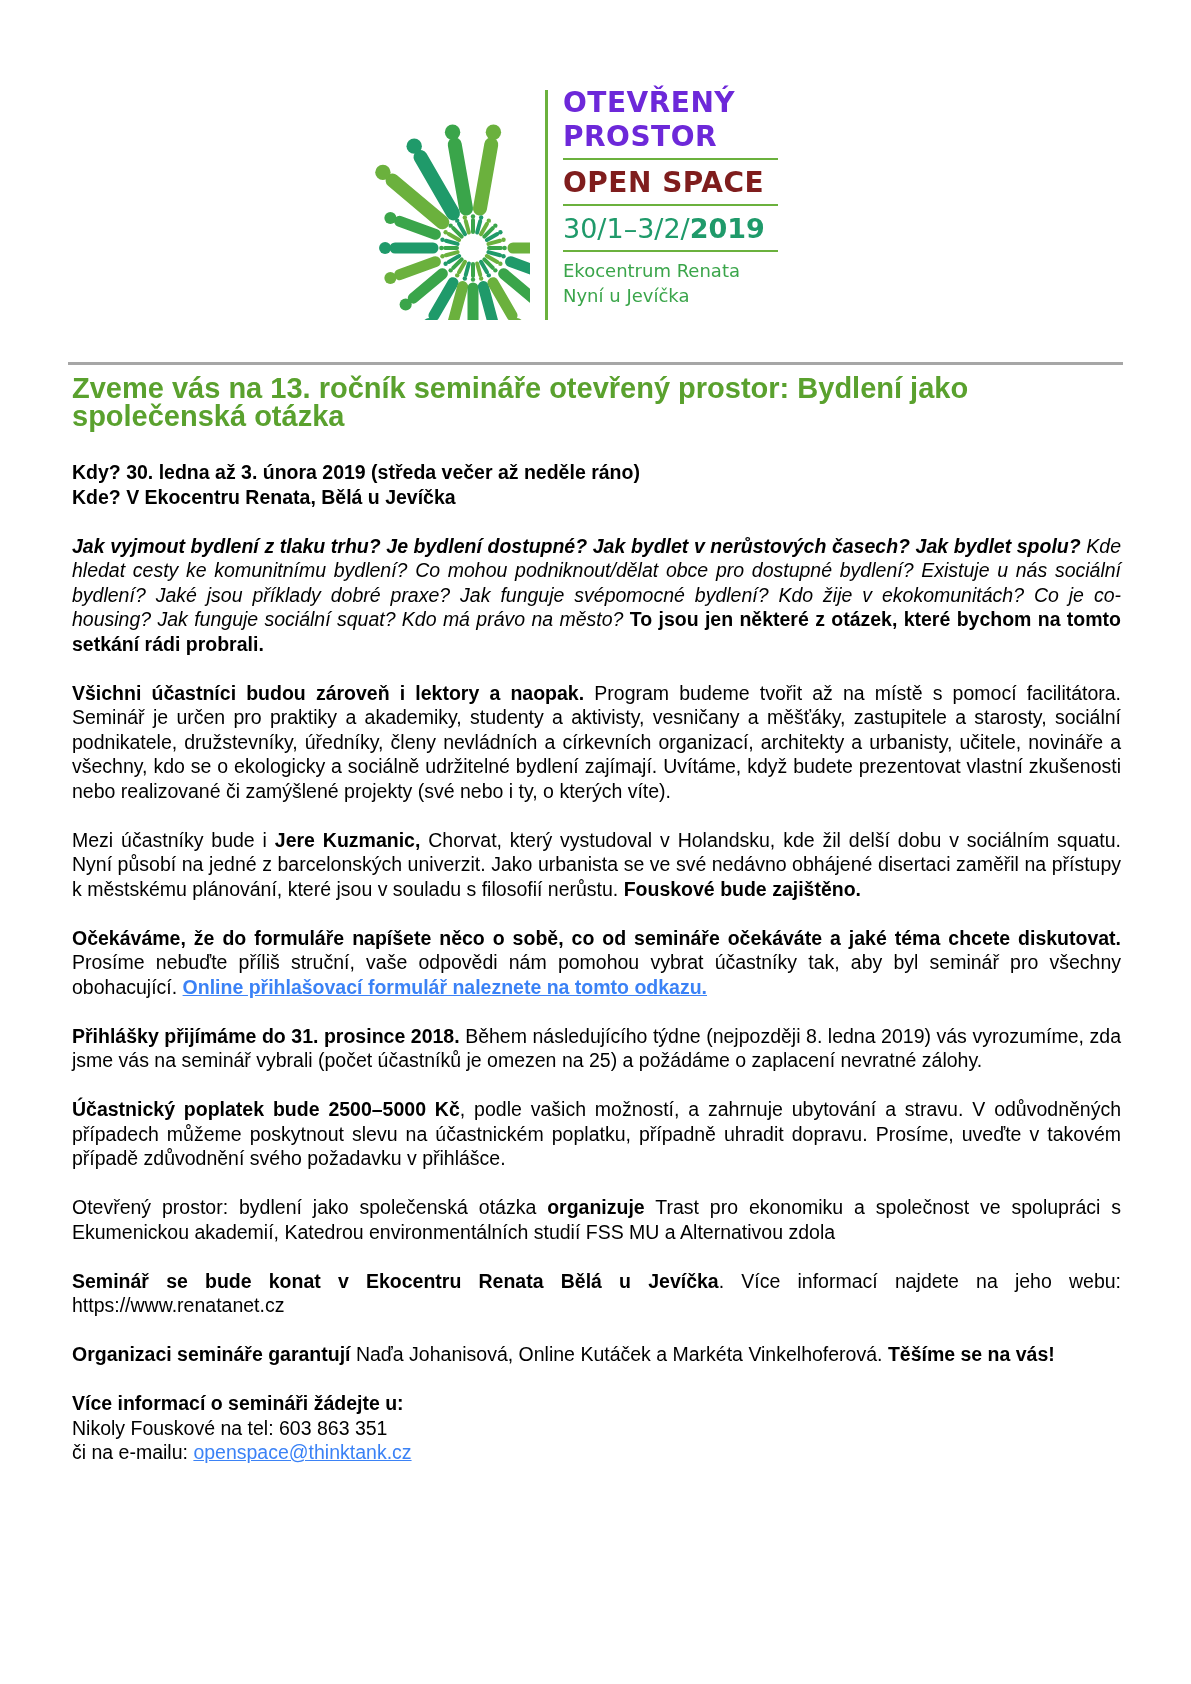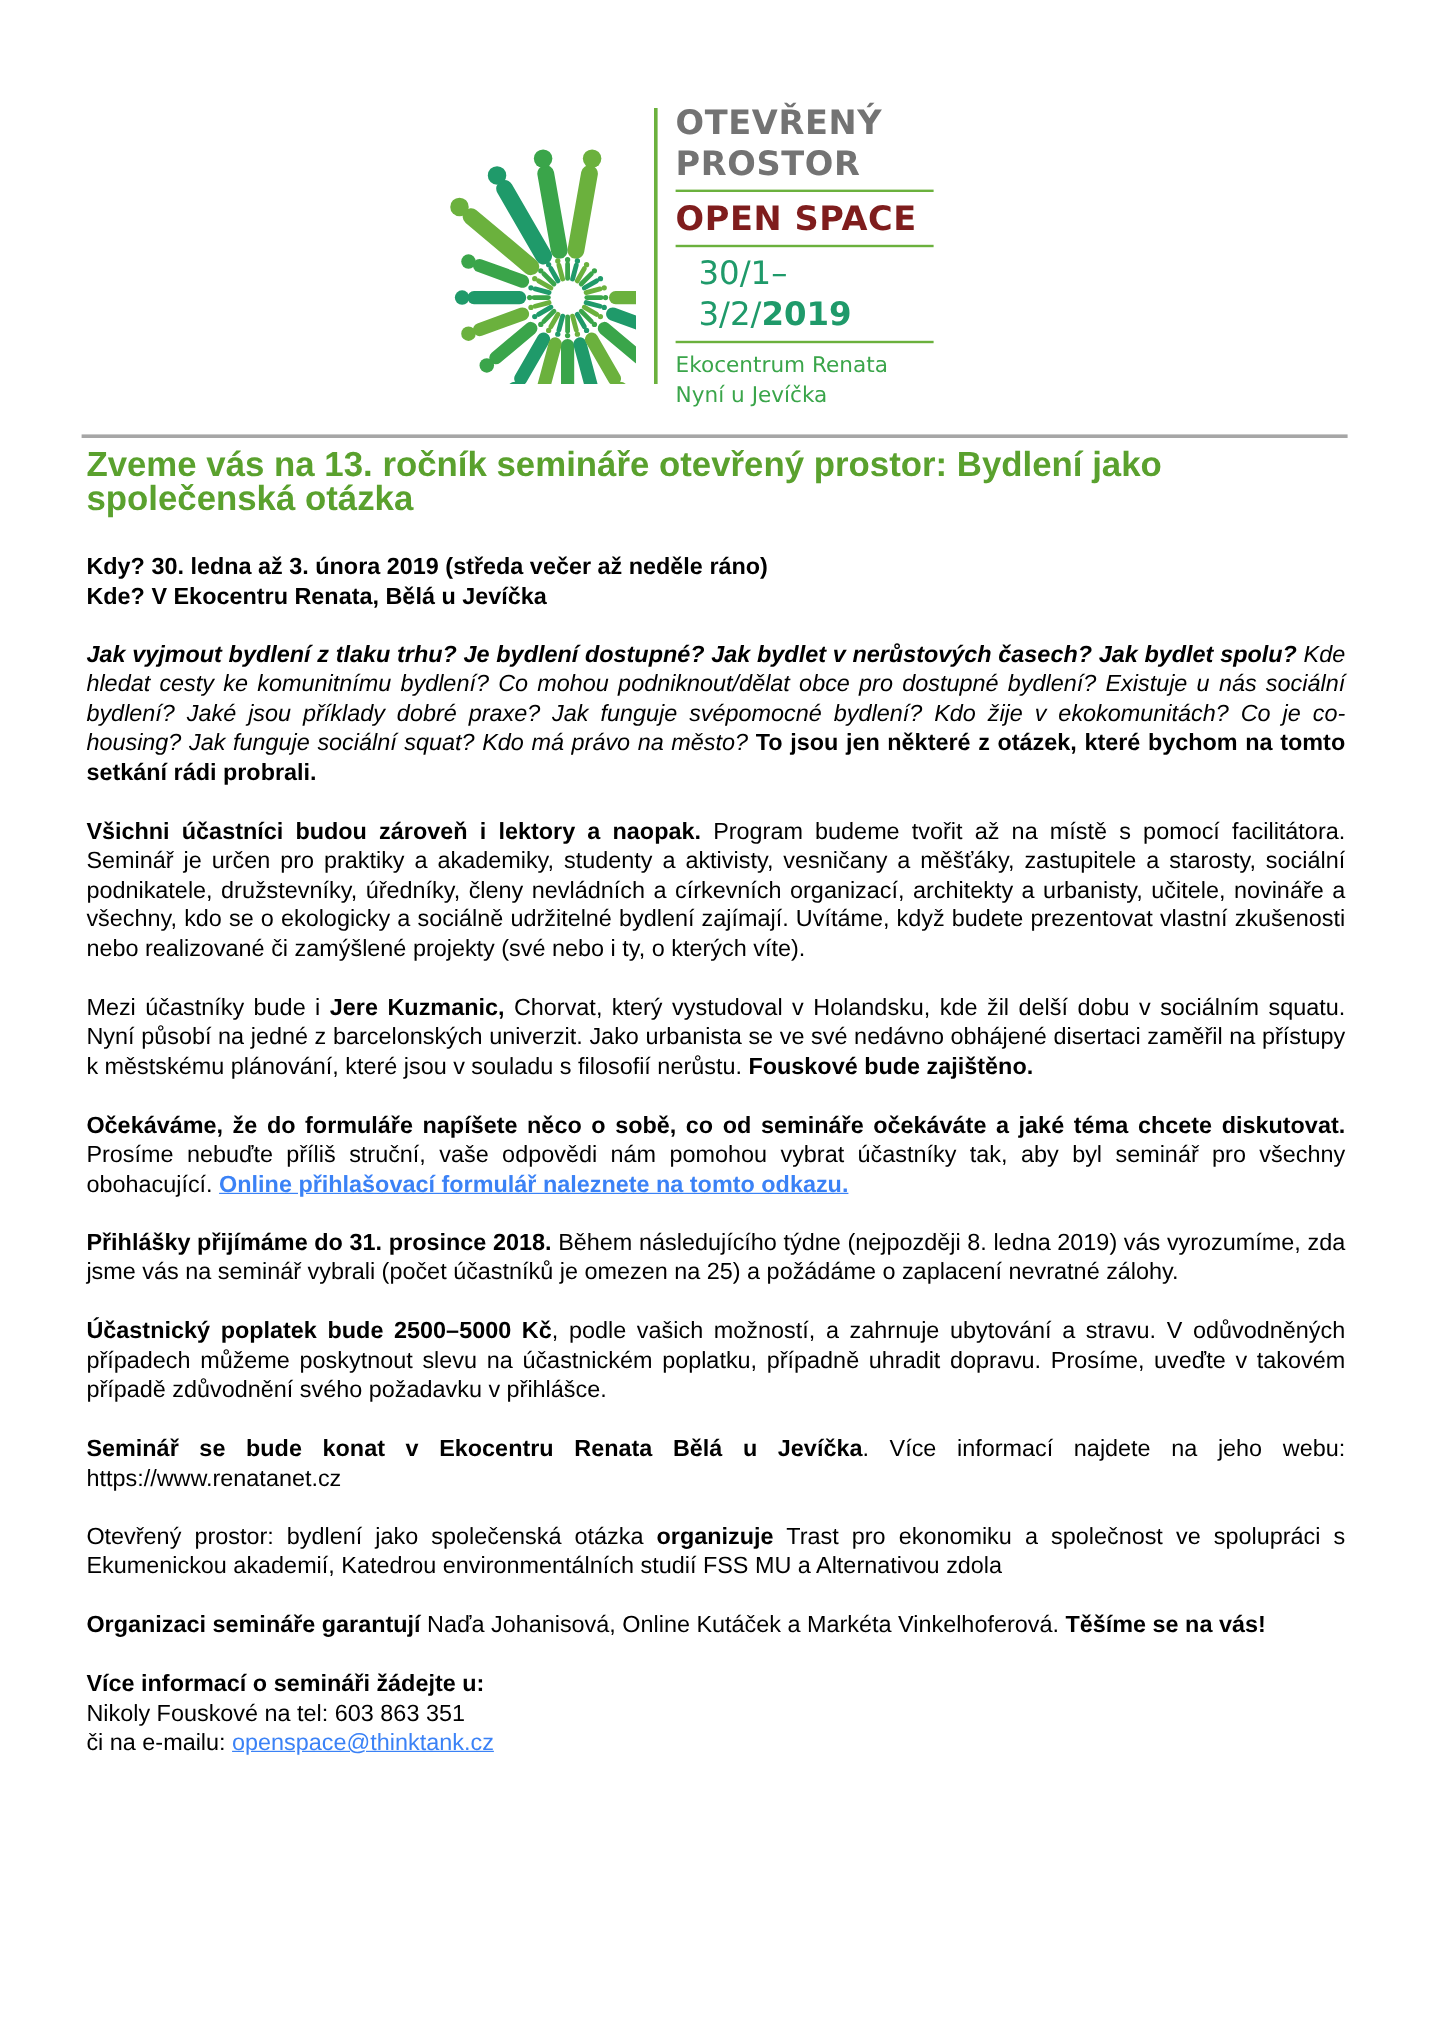--- a/index.html
+++ b/index.html
@@ -2,24 +2,24 @@
 <html><head>
 <meta charset="utf-8">
 <style>
   html, body { margin: 0; padding: 0; background: #ffffff; }
   body { width: 1191px; height: 1684px; position: relative; overflow: hidden;
          font-family: "Liberation Sans", sans-serif; color: #000; }
   .logo { position: absolute; left: 355px; top: 80px; width: 420px; height: 250px; }
   .logo-mark { position: absolute; left: 0; top: 0; width: 175px; height: 240px; }
   .logo-divider { position: absolute; left: 190px; top: 10px; width: 3px; height: 230px; background: #6bb13d; }
   .logo-text { position: absolute; left: 208px; top: 6px; width: 215px; }
-  .lt-big { font-family: "DejaVu Sans", sans-serif; font-weight: bold; color: #737373; font-size: 28px; line-height: 34px; letter-spacing: 0.5px; }
+  .lt-big { font-family: "DejaVu Sans", sans-serif; font-weight: bold; color: #6d28d9; font-size: 28px; line-height: 34px; letter-spacing: 0.5px; }
   .lt-rule { height: 2px; background: #6bb13d; margin: 4px 0 6px 0; }
   .lt-os { color: #7f1d1d; }
-  .lt-date { font-family: "DejaVu Sans", sans-serif; color: #1f9a6a; font-size: 27px; line-height: 34px; margin-left: 19px; }
+  .lt-date { font-family: "DejaVu Sans", sans-serif; color: #1f9a6a; font-size: 27px; line-height: 34px; }
   .lt-date b { color: #1f9a6a; }
   .lt-small { font-family: "DejaVu Sans", sans-serif; color: #3aa54a; font-size: 18px; line-height: 25px; }
   .hr { position: absolute; left: 68px; top: 362px; width: 1055px; height: 3px; background: #a6a6a6; }
   .doc { position: absolute; left: 72px; top: 374px; width: 1049px; font-size: 19.5px; line-height: 24.5px; }
   .title { color: #5aa12e; font-weight: bold; font-size: 29px; line-height: 28px; margin: 0 0 30px 0; }
   p { margin: 0 0 24.5px 0; text-align: justify; }
   .nm { margin: 0; }
   a { color: #3b82f6; text-decoration: underline; }
   .lnk { font-weight: bold; }
 </style>
@@ -137,20 +137,20 @@
   <p><b>Všichni účastníci budou zároveň i lektory a naopak.</b><span> Program budeme tvořit až na místě s pomocí facilitátora. Seminář je určen pro praktiky a akademiky, studenty a aktivisty, vesničany a měšťáky, zastupitele a starosty, sociální podnikatele, družstevníky, úředníky, členy nevládních a církevních organizací, architekty a urbanisty, učitele, novináře a všechny, kdo se o ekologicky a sociálně udržitelné bydlení zajímají. Uvítáme, když budete prezentovat vlastní zkušenosti nebo realizované či zamýšlené projekty (své nebo i ty, o kterých víte).</span></p>
 
   <p><span>Mezi účastníky bude i </span><b>Jere Kuzmanic,</b><span> Chorvat, který vystudoval v Holandsku, kde žil delší dobu v sociálním squatu. Nyní působí na jedné z barcelonských univerzit. Jako urbanista se ve své nedávno obhájené disertaci zaměřil na přístupy k městskému plánování, které jsou v souladu s filosofií nerůstu. </span><b>Fouskové bude zajištěno.</b></p>
 
   <p><b>Očekáváme, že do formuláře napíšete něco o sobě, co od semináře očekáváte a jaké téma chcete diskutovat.</b><span> Prosíme nebuďte příliš struční, vaše odpovědi nám pomohou vybrat účastníky tak, aby byl seminář pro všechny obohacující. </span><a class="lnk">Online přihlašovací formulář naleznete na tomto odkazu.</a></p>
 
   <p><b>Přihlášky přijímáme do 31. prosince 2018.</b><span> Během následujícího týdne (nejpozději 8. ledna 2019) vás vyrozumíme, zda jsme vás na seminář vybrali (počet účastníků je omezen na 25) a požádáme o zaplacení nevratné zálohy.</span></p>
 
   <p><b>Účastnický poplatek bude 2500–5000 Kč</b><span>, podle vašich možností, a zahrnuje ubytování a stravu. V odůvodněných případech můžeme poskytnout slevu na účastnickém poplatku, případně uhradit dopravu. Prosíme, uveďte v takovém případě zdůvodnění svého požadavku v přihlášce.</span></p>
 
+  <p><span>Otevřený prostor: bydlení jako společenská otázka </span><b>organizuje</b><span> Trast pro ekonomiku a společnost ve spolupráci s Ekumenickou akademií, Katedrou environmentálních studií FSS MU a Alternativou zdola</span></p>
+
   <p><b>Seminář se bude konat v Ekocentru Renata Bělá u Jevíčka</b><span>. Více informací najdete na jeho webu: https://www.renatanet.cz</span></p>
-
-  <p><span>Otevřený prostor: bydlení jako společenská otázka </span><b>organizuje</b><span> Trast pro ekonomiku a společnost ve spolupráci s Ekumenickou akademií, Katedrou environmentálních studií FSS MU a Alternativou zdola</span></p>
 
   <p><b>Organizaci semináře garantují</b><span> Naďa Johanisová, Online Kutáček a Markéta Vinkelhoferová. </span><b>Těšíme se na vás!</b></p>
 
   <p class="nm"><b>Více informací o semináři žádejte u:</b><br><span>Nikoly Fouskové na tel: 603 863 351</span><br><span>či na e-mailu: </span><a>openspace@thinktank.cz</a></p>
 </div>
 
 </body></html>

